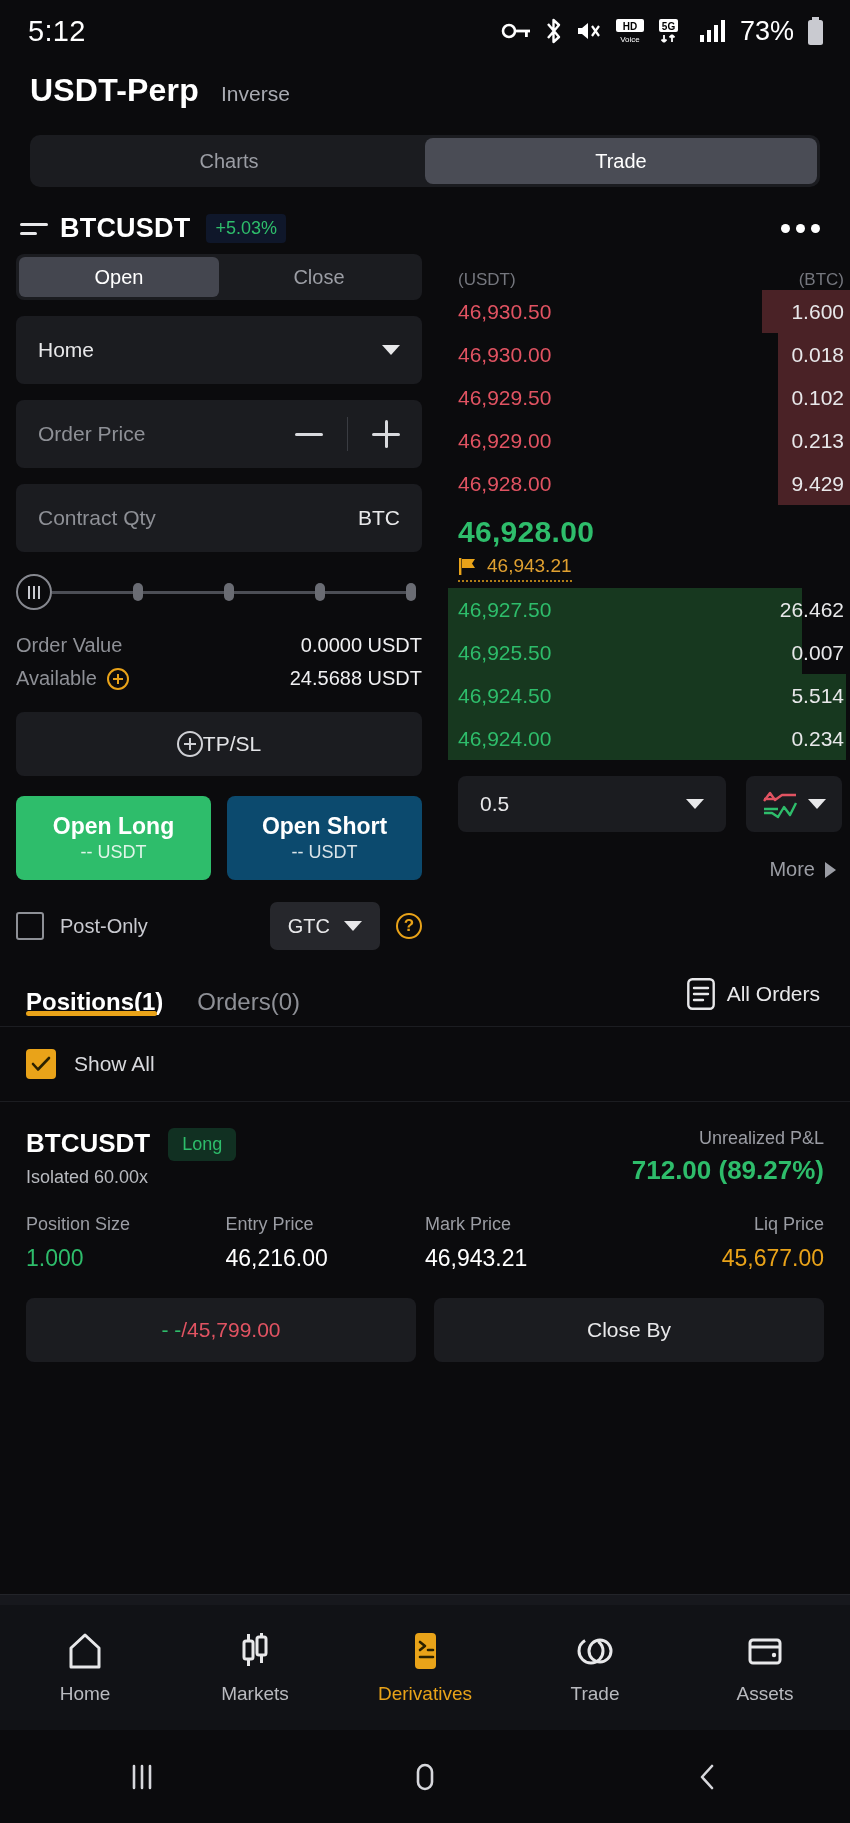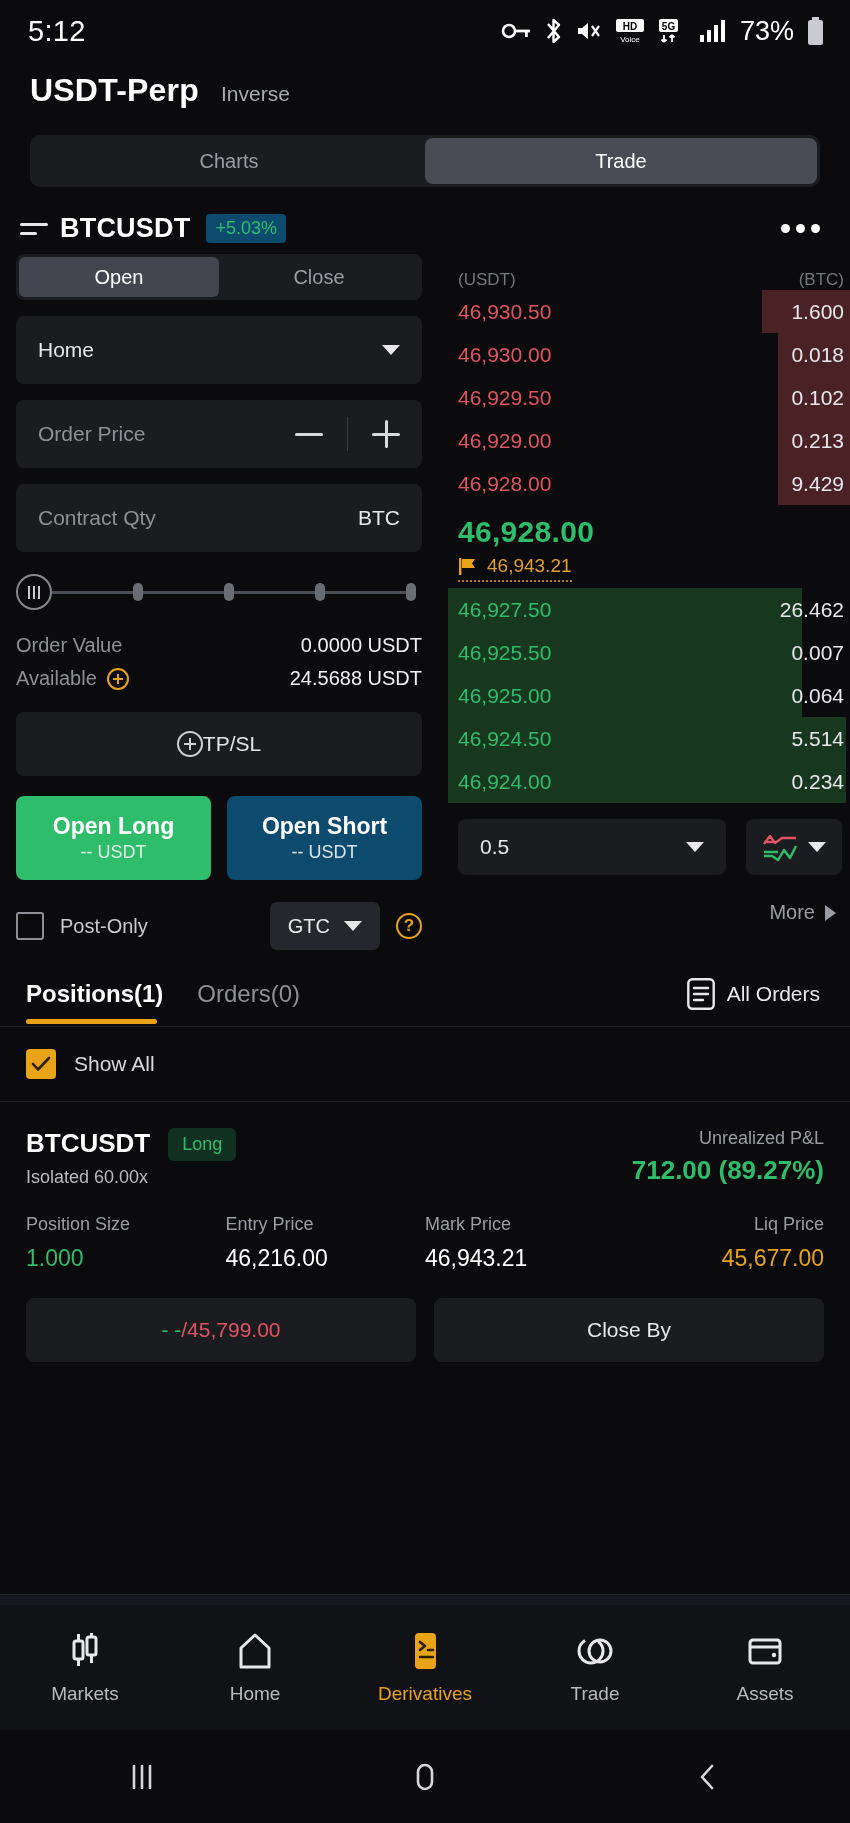--- a/index.html
+++ b/index.html
@@ -32,21 +32,21 @@
   .seg { flex: 1; display: flex; align-items: center; justify-content: center; font-size: 20px; color: #9b9da4; border-radius: 8px; text-align: center; }
   .seg.active { background: #4a4c55; color: #fff; }
 
   
   .instrow { display: flex; align-items: center; padding: 26px 30px 0 20px; flex:none; }
   .listicon { width: 28px; height: 22px; margin-right: 12px; position: relative; }
   .listicon i { position: absolute; left: 0; height: 3px; background: #e8e8ea; border-radius: 2px; display:block;}
   .listicon i:nth-child(1) { top: 5px; width: 28px; }
   .listicon i:nth-child(2) { top: 14px; width: 17px; }
   .inst-name { font-size: 27px; font-weight: 700; color: #fff; letter-spacing: .2px; }
-  .inst-chg { margin-left: 16px; background: #0c4a6e; color: #2ebd6b; font-size: 18px; padding: 4px 9px; border-radius: 4px; }
+  .inst-chg { margin-left: 16px; background: #0f172a; color: #2ebd6b; font-size: 18px; padding: 4px 9px; border-radius: 4px; }
   .dots { margin-left: auto; display: flex; gap: 6px; }
   .dots span { width: 9px; height: 9px; border-radius: 50%; background: #fff; display: block; }
 
   
   .main { display: flex; flex: none; padding: 0 0 0 0; }
   .left { width: 440px; padding: 0 18px 0 16px; }
   .right { width: 410px; padding-left: 8px; position: relative; }
 
   
   .oc { display: flex; background: #1b1c20; border-radius: 8px; height: 46px; padding: 3px; margin-top: 10px; }
@@ -119,21 +119,21 @@
 
   .obctl { display: flex; align-items: center; gap: 20px; padding: 16px 8px 0 10px; }
   .tickselect { flex: 1; background: #1b1c20; border-radius: 8px; height: 56px; display: flex; align-items: center; padding: 0 22px; }
   .tickselect span { font-size: 21px; color: #e8e8ea; }
   .depthbtn { width: 96px; background: #1b1c20; border-radius: 8px; height: 56px; display: flex; align-items: center; justify-content: center; gap: 8px; }
   .morerow { display: flex; align-items: center; justify-content: flex-end; gap: 10px; padding: 26px 14px 0 0; font-size: 20px; color: #9b9da4; }
   .tri-r { width: 0; height: 0; border-top: 8px solid transparent; border-bottom: 8px solid transparent; border-left: 11px solid #9b9da4; }
 
   
   .postabs { display: flex; align-items: center; padding: 28px 30px 0 26px; }
-  .ptab { font-size: 24px; color: #8e9096; margin-right: 34px; position: relative; padding-bottom: 16px; }
+  .ptab { font-size: 24px; color: #8e9096; margin-right: 34px; position: relative; }
   .ptab.active { color: #fff; font-weight: 700; }
   .ptab.active:after { content: ""; position: absolute; left: 0; right: 6px; bottom: 0; height: 5px; background: #e9a319; border-radius: 3px; }
   .allorders { margin-left: auto; display: flex; align-items: center; gap: 12px; font-size: 21px; color: #e8e8ea; padding-bottom: 16px;}
   .divline { height: 1px; background: #1c1d21; }
 
   .showall { display: flex; align-items: center; gap: 18px; padding: 22px 0 22px 26px; }
   .chk-on { width: 30px; height: 30px; background: #e9a319; border-radius: 4px; display: flex; align-items: center; justify-content: center; flex: none; }
   .showall span { font-size: 21px; color: #d8d9dd; }
 
   .poscard { padding: 26px 26px 0 26px; }
@@ -365,25 +365,20 @@
         <div class="bar" style="width:88%"></div>
         <div class="p">46,927.50</div>
         <div class="q">26.462</div>
       </div>
       <div class="obrow bid">
         <div class="bar" style="width:88%"></div>
         <div class="p">46,925.50</div>
         <div class="q">0.007</div>
       </div>
       <div class="obrow bid">
-        <div class="bar" style="width:88%"></div>
-        <div class="p">46,925.00</div>
-        <div class="q">0.064</div>
-      </div>
-      <div class="obrow bid">
         <div class="bar" style="width:99%"></div>
         <div class="p">46,924.50</div>
         <div class="q">5.514</div>
       </div>
       <div class="obrow bid">
         <div class="bar" style="width:99%"></div>
         <div class="p">46,924.00</div>
         <div class="q">0.234</div>
       </div>
 
@@ -475,32 +470,32 @@
   </div>
 
   <div class="chartsbar">
     <div class="ct">BTCUSDT Charts</div>
     <div class="tri-up"></div>
   </div>
 
   <div class="bottomnav">
     <div class="nav">
       <svg width="44" height="40" viewBox="0 0 44 40">
+        <path d="M8 36 V17 L22 4 L36 17 V36 z" fill="none" stroke="#e8e8ea" stroke-width="3" stroke-linejoin="round"></path>
+      </svg>
+      <div class="nl">Home</div>
+    </div>
+    <div class="nav">
+      <svg width="44" height="40" viewBox="0 0 44 40">
         <rect x="11" y="10" width="9" height="18" rx="2" fill="none" stroke="#e8e8ea" stroke-width="3"></rect>
         <path d="M15.5 3 V10 M15.5 28 V35" stroke="#e8e8ea" stroke-width="3"></path>
         <rect x="24" y="6" width="9" height="18" rx="2" fill="none" stroke="#e8e8ea" stroke-width="3"></rect>
         <path d="M28.5 2 V6 M28.5 24 V32" stroke="#e8e8ea" stroke-width="3"></path>
       </svg>
       <div class="nl">Markets</div>
-    </div>
-    <div class="nav">
-      <svg width="44" height="40" viewBox="0 0 44 40">
-        <path d="M8 36 V17 L22 4 L36 17 V36 z" fill="none" stroke="#e8e8ea" stroke-width="3" stroke-linejoin="round"></path>
-      </svg>
-      <div class="nl">Home</div>
     </div>
     <div class="nav active">
       <svg width="44" height="40" viewBox="0 0 44 40">
         <rect x="12" y="2" width="21" height="36" rx="4" fill="#e9a319"></rect>
         <path d="M17 11 l5 4 l-5 4" fill="none" stroke="#2a2100" stroke-width="2.6" stroke-linecap="round" stroke-linejoin="round"></path>
         <path d="M25 19 h5 M17 26 h13" stroke="#2a2100" stroke-width="2.6" stroke-linecap="round"></path>
       </svg>
       <div class="nl">Derivatives</div>
     </div>
     <div class="nav">

